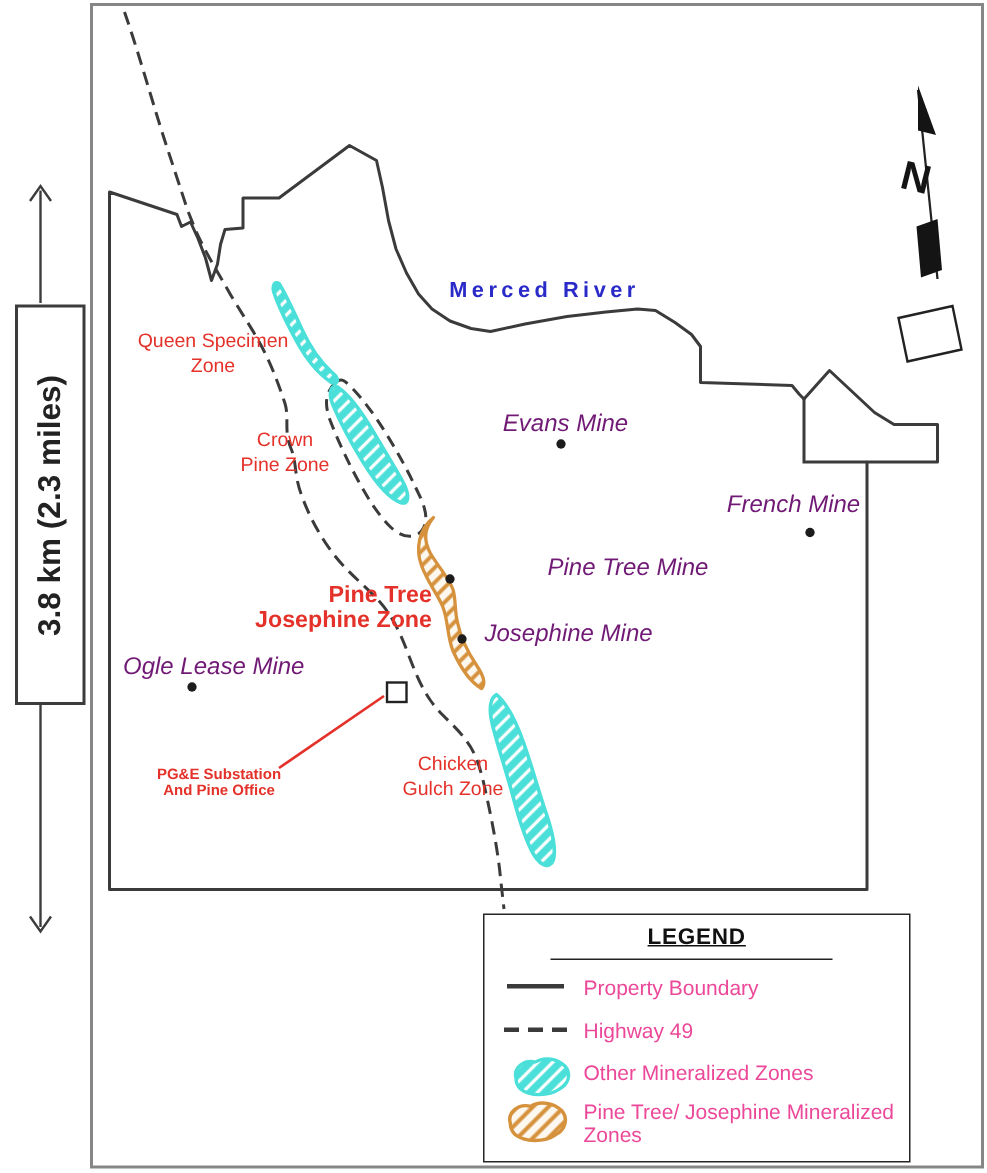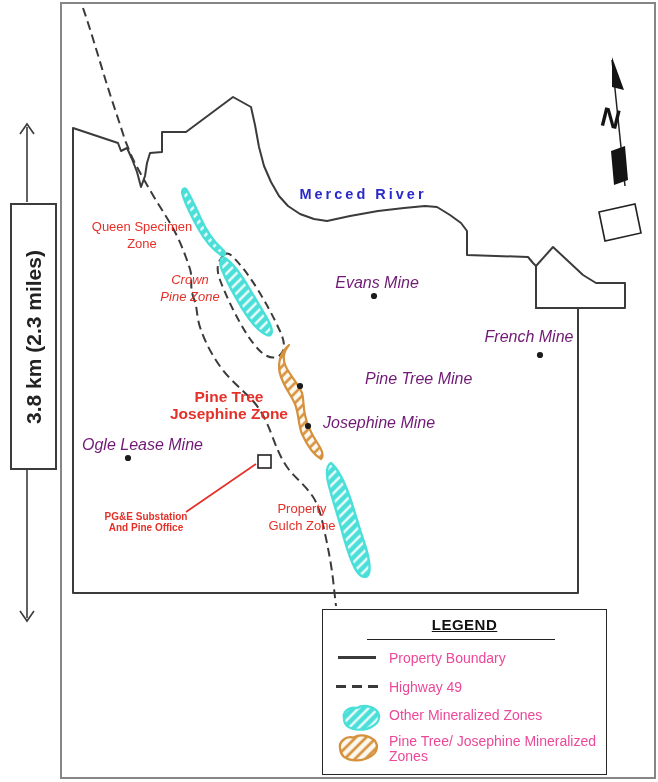--- a/index.html
+++ b/index.html
@@ -2,21 +2,21 @@
 <html style="--zone-red: #e43129; --river-blue: #2a2ac9; --other-zone-cyan: #4adfd8; --ptj-zone-orange: #d6913c; --line-dark: #3b3b3b;"><head>
 <meta charset="utf-8">
 <style>
   html,body{margin:0;padding:0;background:#fff;}
   .stage{position:relative;width:658px;height:782px;background:#ffffff;
          font-family:"Liberation Sans",sans-serif;overflow:hidden;}
   svg.layer{position:absolute;left:0;top:0;}
   .lbl{position:absolute;white-space:nowrap;line-height:17px;z-index:3;}
   .c{transform:translateX(-50%);text-align:center;}
   .red{color:var(--zone-red);font-size:13px;}
-  .red.bold{font-weight:bold;font-size:15.5px;}
+  .red.bold{font-weight:bold;font-size:15.5px;text-align:right;}
   .mine{color:#701a75;font-size:16px;font-style:italic;}
   .river{color:var(--river-blue);font-size:14.5px;font-weight:bold;letter-spacing:3px;}
   .tiny{font-size:10px;font-weight:bold;line-height:11px;}
   .lbl span{display:block;}
   
   .scalebox{position:absolute;left:10px;top:203px;width:43px;height:263px;
             border:2px solid #3c3c3c;background:#fff;display:flex;
             align-items:center;justify-content:center;z-index:2;}
   .scalebox span{transform:rotate(-90deg);white-space:nowrap;font-size:21px;
                  font-weight:600;color:#222;}
@@ -111,32 +111,32 @@
     <span>3.8 km (2.3 miles)</span>
   </div>
 
   <div class="lbl c river" style="left:363px;top:186px;">Merced River</div>
 
   <div class="lbl c red" style="left:142px;top:218px;">
     <span>Queen Specimen</span>
     <span>Zone</span>
   </div>
 
-  <div class="lbl c red" style="left:190px;top:271px;font-style:italic;">
+  <div class="lbl c red" style="left:190px;top:284px;">
     <span>Crown</span>
     <span>Pine Zone</span>
   </div>
 
   <div class="lbl c red bold" style="left:229px;top:388px;">
     <span>Pine Tree</span>
     <span>Josephine Zone</span>
   </div>
 
   <div class="lbl c red" style="left:302px;top:500px;">
-    <span>Property</span>
+    <span>Chicken</span>
     <span>Gulch Zone</span>
   </div>
 
   <div class="lbl c red tiny" style="left:146px;top:511px;">
     <span>PG&amp;E Substation</span>
     <span>And Pine Office</span>
   </div>
 
   <div class="lbl c mine" style="left:377px;top:274px;">Evans Mine</div>
   <div class="lbl c mine" style="left:529px;top:328px;">French Mine</div>

